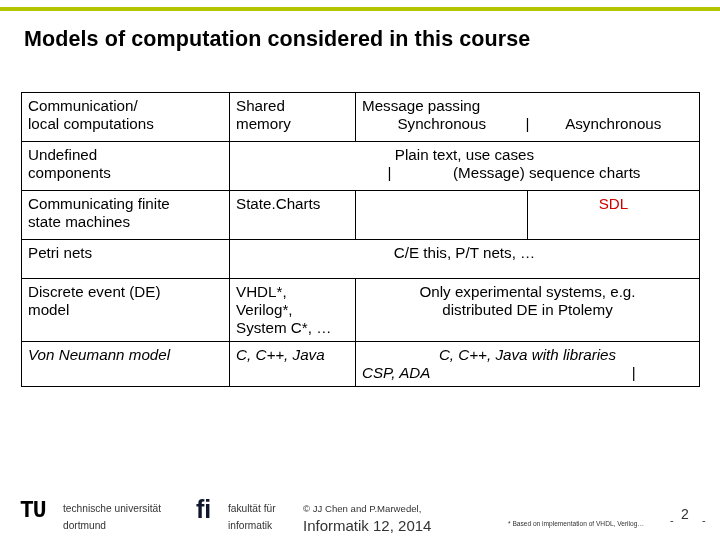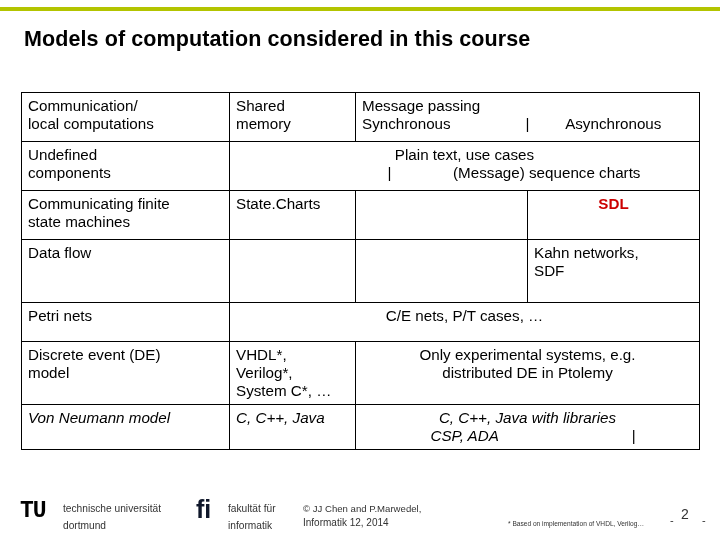--- a/index.html
+++ b/index.html
@@ -51,40 +51,40 @@
     color: #000000;
     line-height: 1.18;
   }
   .col-a { width: 208px; }
   .col-b { width: 126px; }
   .col-c { width: 172px; }
   .col-d { width: 172px; }
 
   .r-head td { height: 40px; }
   .cell-center { text-align: center; }
-  .sdl { color: #cc0000; font-weight: bold; }
+  .sdl { color: #cc0000; font-weight: normal; }
   .sub-split {
     display: flex;
     justify-content: space-between;
     align-items: flex-start;
   }
   .sub-split span { display: inline-block; }
   .pipe {
     display: inline-block;
     padding: 0 4px;
   }
   .h-msg {
     font-size: 15.2px;
   }
   .h-sync-row {
     display: flex;
     align-items: baseline;
     justify-content: center;
   }
-  .h-sync-row .sync { width: 50%; text-align: left; }
+  .h-sync-row .sync { width: 50%; text-align: center; }
   .h-sync-row .asy { width: 50%; text-align: center; }
 
   
   .r1 td { height: 40px; }
   .r2 td { height: 40px; }
   .r3 td { height: 54px; }
   .r4 td { height: 30px; }
   .r5 td { height: 52px; }
   .r6 td { height: 34px; font-style: italic; }
 
@@ -148,21 +148,21 @@
     position: absolute;
     left: 303px;
     top: 7px;
     font-size: 9.6px;
     color: #333333;
   }
   .copy2 {
     position: absolute;
     left: 303px;
     top: 21px;
-    font-size: 10px;
+    font-size: 15px;
     color: #333333;
     text-align: right;
   }
   .based {
     position: absolute;
     left: 508px;
     top: 24px;
     font-size: 6.6px;
     color: #333333;
     white-space: nowrap;
@@ -247,42 +247,27 @@
           <div>State.Charts</div>
         </td>
         <td>
           <div></div>
         </td>
         <td class="cell-center">
           <div class="sdl">SDL</div>
         </td>
       </tr>
 
-      <tr class="r3">
-        <td>
-          <div>Data flow</div>
-        </td>
-        <td>
-          <div></div>
-        </td>
-        <td>
-          <div></div>
-        </td>
-        <td>
-          <div>Kahn networks,</div>
-          <div>SDF</div>
-        </td>
-      </tr>
 
       <tr class="r4">
         <td>
           <div>Petri nets</div>
         </td>
         <td colspan="3" class="cell-center">
-          <div>C/E nets, P/T cases, …</div>
+          <div>C/E this, P/T nets, …</div>
         </td>
       </tr>
 
       <tr class="r5">
         <td>
           <div>Discrete event (DE)</div>
           <div>model</div>
         </td>
         <td>
           <div>VHDL*,</div>
@@ -298,21 +283,21 @@
       <tr class="r6">
         <td>
           <div>Von Neumann model</div>
         </td>
         <td>
           <div>C, C++, Java</div>
         </td>
         <td colspan="2">
           <div class="cell-center">C, C++, Java with libraries</div>
           <div class="sub-split">
-            <span style="width:62%;text-align:center;">CSP, ADA</span>
+            <span style="width:62%;text-align:left;">CSP, ADA</span>
             <span style="width:36%;text-align:center;">|</span>
           </div>
         </td>
       </tr>
     </tbody>
   </table>
 </div>
 
 <div class="footer">
   <div class="tu-logo">TU</div>

